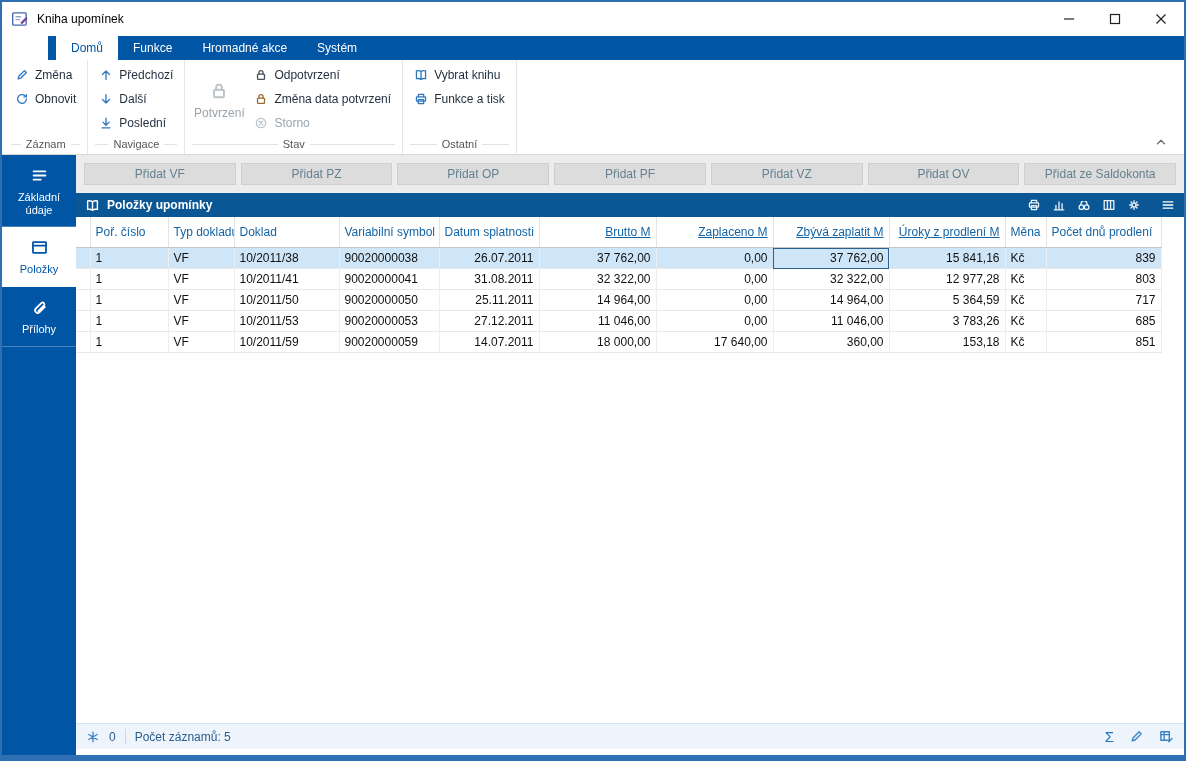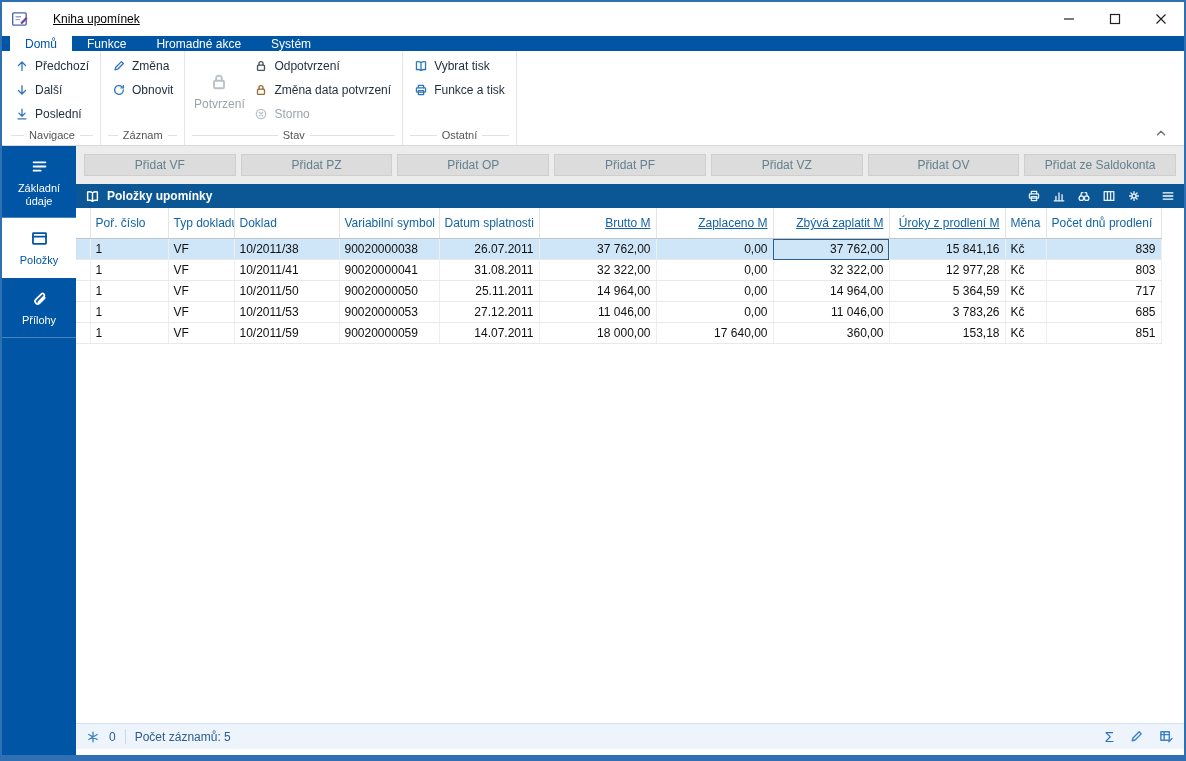--- a/index.html
+++ b/index.html
@@ -5,28 +5,28 @@
   * { margin:0; padding:0; box-sizing:border-box; }
   html,body { width:1186px; height:761px; background:#9aa5ad; }
   body { font-family:"Liberation Sans", sans-serif; font-size:12px; color:#222; }
 
   .window { width:1186px; height:761px; background:#fff; display:flex; flex-direction:column;
             border:2px solid #2f6fb3; border-bottom-width:6px; }
 
   
   .titlebar { height:34px; background:#fff; display:flex; align-items:center; padding-left:9px; flex:0 0 auto; }
   .app-icon { width:18px; height:18px; display:block; }
-  .titlebar .title { margin-left:24px; font-size:12px; color:#000;text-decoration:underline; }
+  .titlebar .title { margin-left:8px; font-size:12px; color:#000; }
   .win-controls { margin-left:auto; display:flex; height:100%; }
   .win-btn { width:46px; height:100%; display:flex; align-items:center; justify-content:center; color:#222; }
   .win-btn svg { width:12px; height:12px; }
   .win-btn svg * { stroke:#222; fill:none; stroke-width:1.2; }
 
   
-  .ribbon-tabs { height:15px; background:#0055a5; display:flex; align-items:stretch; padding-left:8px; flex:0 0 auto; }
+  .ribbon-tabs { height:24px; background:#0055a5; display:flex; align-items:stretch; padding-left:8px; flex:0 0 auto;margin-left:46px; }
   .rtab { padding:0 15px; display:flex; align-items:center; color:#fff; font-size:12px; cursor:default; }
   .rtab.active { background:#fff; color:#0055a5; }
 
   
   .ribbon { height:95px; background:#fff; display:flex; padding:0 2px; position:relative;
             border-bottom:1px solid #d9d9d9; flex:0 0 auto; }
   .rgroup { display:flex; flex-direction:column; padding:3px 5px 1px; border-right:1px solid #e6e6e6; }
   .rg-body { flex:1; display:flex; }
   .rg-col { display:flex; flex-direction:column; }
   .ritem { display:flex; align-items:center; gap:6px; height:24px; padding:0 6px; color:#1f2d3d;
@@ -130,20 +130,41 @@
 
   <div class="ribbon-tabs">
     <div class="rtab active">Domů</div>
     <div class="rtab">Funkce</div>
     <div class="rtab">Hromadné akce</div>
     <div class="rtab">Systém</div>
   </div>
 
   <div class="ribbon">
 
+    <div class="rgroup" style="min-width:76px">
+      <div class="rg-body rg-col">
+        <div class="ritem">
+          <svg class="ic" viewBox="0 0 16 16">
+              <path d="M3.5 12.5l.8-3L10.8 3l2.2 2.2-6.5 6.5-3 .8z"></path>
+            </svg>
+          <span>Změna</span>
+        </div>
+        <div class="ritem">
+          <svg class="ic" viewBox="0 0 16 16">
+              <path d="M13 8a5 5 0 1 1-1.6-3.7"></path>
+              <path d="M13 2.9v2.7h-2.7"></path>
+            </svg>
+          <span>Obnovit</span>
+        </div>
+      </div>
+      <div class="rg-label">
+          <span>Záznam</span>
+        </div>
+    </div>
+
     <div class="rgroup" style="min-width:86px">
       <div class="rg-body rg-col">
         <div class="ritem">
           <svg class="ic" viewBox="0 0 16 16">
               <path d="M8 13V3.5M4 7.5L8 3.5l4 4"></path>
             </svg>
           <span>Předchozí</span>
         </div>
         <div class="ritem">
           <svg class="ic" viewBox="0 0 16 16">
@@ -154,41 +175,20 @@
         <div class="ritem">
           <svg class="ic" viewBox="0 0 16 16">
               <path d="M8 2.5v8M4.5 7L8 10.5 11.5 7"></path>
               <path d="M3.5 13.5h9"></path>
             </svg>
           <span>Poslední</span>
         </div>
       </div>
       <div class="rg-label">
           <span>Navigace</span>
-        </div>
-    </div>
-
-    <div class="rgroup" style="min-width:76px">
-      <div class="rg-body rg-col">
-        <div class="ritem">
-          <svg class="ic" viewBox="0 0 16 16">
-              <path d="M3.5 12.5l.8-3L10.8 3l2.2 2.2-6.5 6.5-3 .8z"></path>
-            </svg>
-          <span>Změna</span>
-        </div>
-        <div class="ritem">
-          <svg class="ic" viewBox="0 0 16 16">
-              <path d="M13 8a5 5 0 1 1-1.6-3.7"></path>
-              <path d="M13 2.9v2.7h-2.7"></path>
-            </svg>
-          <span>Obnovit</span>
-        </div>
-      </div>
-      <div class="rg-label">
-          <span>Záznam</span>
         </div>
     </div>
 
     <div class="rgroup">
       <div class="rg-body">
         <div class="ritem big disabled">
           <svg class="ic" viewBox="0 0 16 16">
               <rect x="4" y="7" width="8" height="6" rx="1"></rect>
               <path d="M5.7 7V5.2a2.3 2.3 0 0 1 4.6 0V7"></path>
             </svg>
@@ -223,21 +223,21 @@
         </div>
     </div>
 
     <div class="rgroup" style="min-width:110px">
       <div class="rg-body rg-col">
         <div class="ritem">
           <svg class="ic" viewBox="0 0 16 16">
               <path d="M8 4C6.6 3 4.6 2.8 2.8 3.2v9C4.6 11.8 6.6 12 8 13c1.4-1 3.4-1.2 5.2-.8v-9C11.4 2.8 9.4 3 8 4z"></path>
               <path d="M8 4v9"></path>
             </svg>
-          <span>Vybrat tisk</span>
+          <span>Vybrat knihu</span>
         </div>
         <div class="ritem">
           <svg class="ic" viewBox="0 0 16 16">
               <path d="M5 5.5V2.8h6v2.7"></path>
               <rect x="2.8" y="5.5" width="10.4" height="5" rx="0.8"></rect>
               <rect x="5" y="8.8" width="6" height="4.4"></rect>
             </svg>
           <span>Funkce a tisk</span>
         </div>
       </div>

